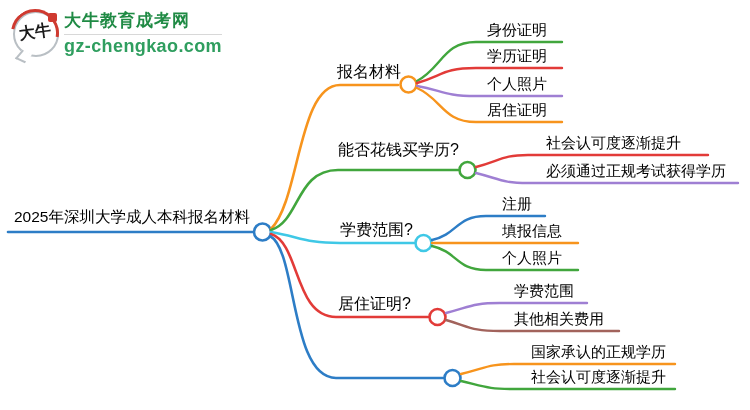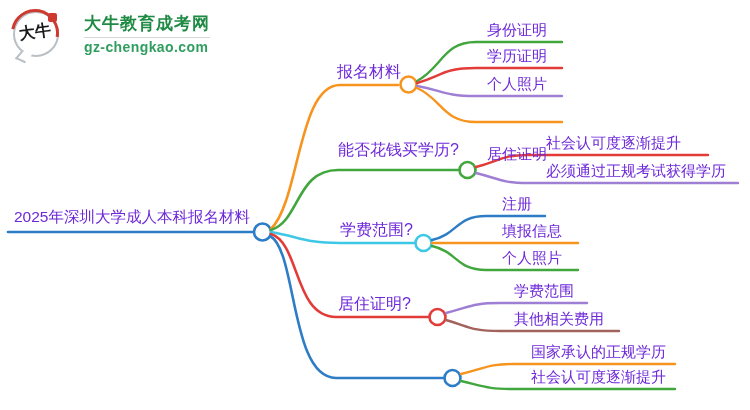--- a/index.html
+++ b/index.html
@@ -4,21 +4,21 @@
 <style>
   html,body{margin:0;padding:0;}
   body{
     width:750px;height:410px;background:#ffffff;overflow:hidden;
     font-family:"Liberation Sans","DejaVu Sans",sans-serif;
     -webkit-font-smoothing:antialiased;
   }
   #canvas{position:relative;width:750px;height:410px;}
   #wires{position:absolute;left:0;top:0;}
   .lbl{
-    position:absolute;color:#6d28d9;white-space:nowrap;line-height:20px;
+    position:absolute;color:#000000;white-space:nowrap;line-height:20px;
     font-size:15px;
   }
   .lbl.root{font-size:15.5px;}
   .lbl.branch{font-size:16px;}
   
   .logo{position:absolute;left:12px;top:8px;display:flex;align-items:center;}
   .logo-mark{position:relative;width:48px;height:50px;flex:0 0 auto;}
   .logo-bubble{
     position:absolute;left:1px;top:3px;width:42px;height:42px;background:#fff;
     border:2px solid #b9bfc4;border-radius:50%;
@@ -35,24 +35,24 @@
   }
   .logo-seal{
     position:absolute;right:3px;top:5px;width:9px;height:9px;background:#cf3a30;
     border-radius:2px;
   }
   .logo-tail{
     position:absolute;left:6px;top:43px;width:9px;height:9px;background:#fff;
     border-left:2px solid #b9bfc4;border-bottom:2px solid #b9bfc4;
     transform:rotate(25deg) skew(-15deg);
   }
-  .logo-text{margin-left:24px;}
+  .logo-text{margin-left:4px;}
   .logo-title{font-weight:bold;font-size:17px;color:#1f8a44;letter-spacing:1px;}
   .logo-divider{height:1px;background:#d8d8d8;margin:2px 0 1px 0;}
-  .logo-domain{font-weight:bold;font-size:14px;color:#2f9e5f;letter-spacing:0.4px;}
+  .logo-domain{font-weight:bold;font-size:18px;color:#2f9e5f;letter-spacing:0.4px;}
 </style>
 </head>
 <body>
 
 <div id="canvas">
 
   <svg id="wires" width="750" height="410" viewBox="0 0 750 410" fill="none" stroke-linecap="round">
 
     <path d="M 8 232 H 253" stroke-width="2.6" stroke="#2D7DC6"></path>
     <circle cx="262.5" cy="232" r="8.5" fill="#fff" stroke-width="2.6" stroke="#2D7DC6"></circle>
@@ -100,21 +100,21 @@
       <div class="logo-domain">gz-chengkao.com</div>
     </div>
   </div>
 
   <div class="lbl root" style="left:14px;top:207px;">2025年深圳大学成人本科报名材料</div>
 
   <div class="lbl branch" style="left:337px;top:62px;">报名材料</div>
   <div class="lbl" style="left:487px;top:20px;">身份证明</div>
   <div class="lbl" style="left:487px;top:46px;">学历证明</div>
   <div class="lbl" style="left:487px;top:74px;">个人照片</div>
-  <div class="lbl" style="left:487px;top:100px;margin-top:44px;">居住证明</div>
+  <div class="lbl" style="left:487px;top:100px;">居住证明</div>
 
   <div class="lbl branch" style="left:338px;top:140px;">能否花钱买学历?</div>
   <div class="lbl" style="left:546px;top:133px;">社会认可度逐渐提升</div>
   <div class="lbl" style="left:546px;top:161px;">必须通过正规考试获得学历</div>
 
   <div class="lbl branch" style="left:340px;top:220px;">学费范围?</div>
   <div class="lbl" style="left:502px;top:194px;">注册</div>
   <div class="lbl" style="left:502px;top:221px;">填报信息</div>
   <div class="lbl" style="left:502px;top:248px;">个人照片</div>
 

